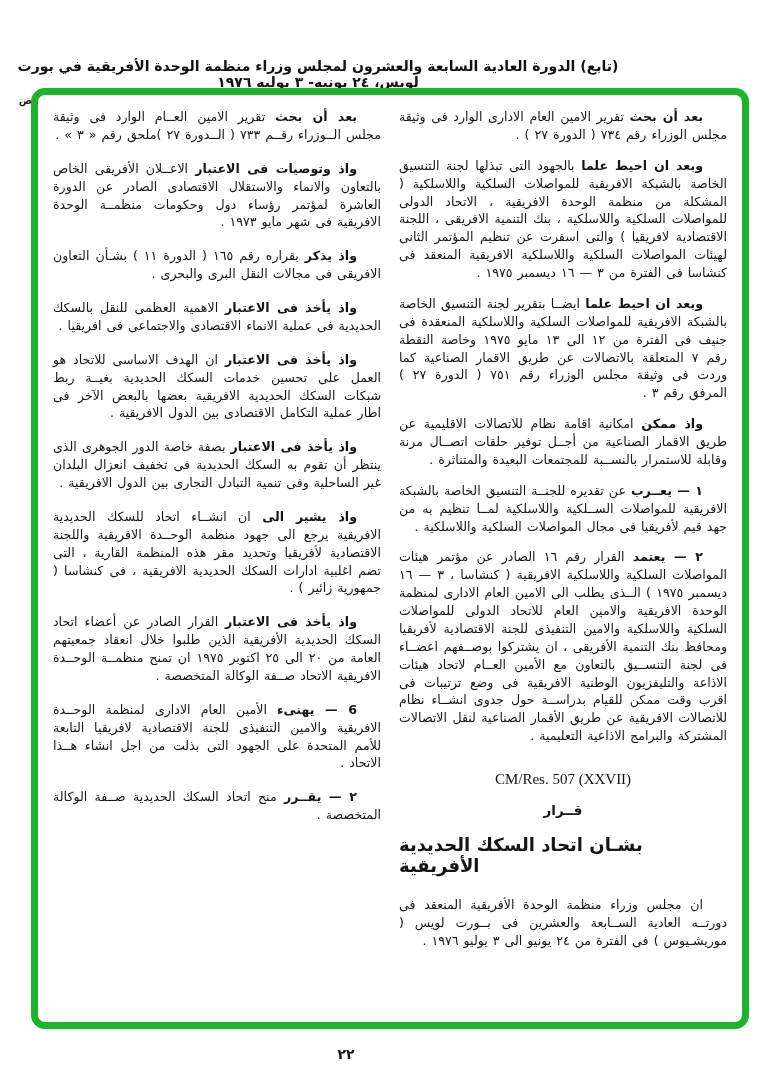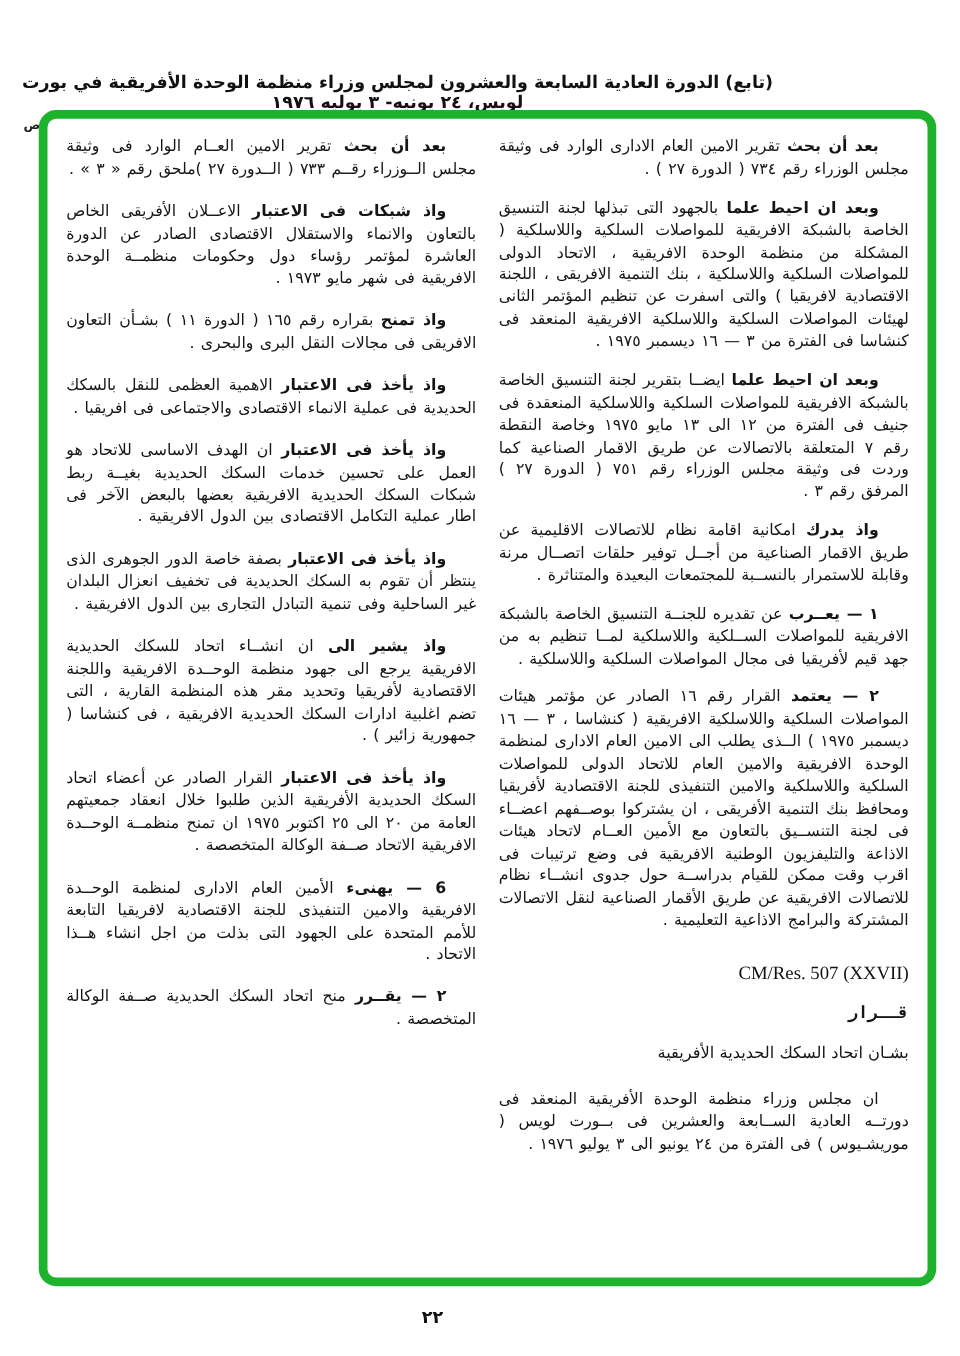--- a/index.html
+++ b/index.html
@@ -46,37 +46,36 @@
     line-height:1.42;
     text-align:justify;
     text-indent:24px;
     direction:rtl;
     word-spacing:1px;
   }
   .col-left .para{margin-bottom:16px;}
   .para b{font-weight:bold;}
   .cm-ref{
     direction:ltr;
-    text-align:right;
+    text-align:center;
     font-family:"Liberation Serif","DejaVu Serif",serif;
     font-size:15px;
     margin:26px 0 14px 0;
     color:#111;
   }
   .res-title{
-    text-align:right;
+    text-align:center;
     font-weight:bold;
     font-size:13.5px;
     margin:0 0 16px 0;
-    font-family:Liberation Mono, monospace;
   }
   .res-subject{
-    text-align:right;
-    font-weight:normal;
-    font-size:13px;
+    text-align:left;
+    font-weight:bold;
+    font-size:18px;
     margin:0 0 20px 0;
   }
   .page-number{
     position:absolute;
     left:0;width:692px;
     top:1046px;
     text-align:center;
     font-weight:bold;
     font-size:14px;
     color:#111;
@@ -100,21 +99,21 @@
       </p>
       <p class="para">
         <b>وبعد ان احيط علما</b>
         <span>بالجهود التى تبذلها لجنة التنسيق الخاصة بالشبكة الافريقية للمواصلات السلكية واللاسلكية ( المشكلة من منظمة الوحدة الافريقية ، الاتحاد الدولى للمواصلات السلكية واللاسلكية ، بنك التنمية الافريقى ، اللجنة الاقتصادية لافريقيا ) والتى اسفرت عن تنظيم المؤتمر الثانى لهيئات المواصلات السلكية واللاسلكية الافريقية المنعقد فى كنشاسا فى الفترة من ٣ — ١٦ ديسمبر ١٩٧٥ .</span>
       </p>
       <p class="para">
         <b>وبعد ان احيط علما</b>
         <span>ايضــا بتقرير لجنة التنسيق الخاصة بالشبكة الافريقية للمواصلات السلكية واللاسلكية المنعقدة فى جنيف فى الفترة من ١٢ الى ١٣ مايو ١٩٧٥ وخاصة النقطة رقم ٧ المتعلقة بالاتصالات عن طريق الاقمار الصناعية كما وردت فى وثيقة مجلس الوزراء رقم ٧٥١ ( الدورة ٢٧ ) المرفق رقم ٣ .</span>
       </p>
       <p class="para">
-        <b>واذ يدرك</b>
+        <b>واذ ممكن</b>
         <span>امكانية اقامة نظام للاتصالات الاقليمية عن طريق الاقمار الصناعية من أجــل توفير حلقات اتصــال مرنة وقابلة للاستمرار بالنســبة للمجتمعات البعيدة والمتناثرة .</span>
       </p>
       <p class="para">
         <b>١ — يعــرب</b>
         <span>عن تقديره للجنــة التنسيق الخاصة بالشبكة الافريقية للمواصلات الســلكية واللاسلكية لمــا تنظيم به من جهد قيم لأفريقيا فى مجال المواصلات السلكية واللاسلكية .</span>
       </p>
       <p class="para">
         <b>٢ — يعتمد</b>
         <span>القرار رقم ١٦ الصادر عن مؤتمر هيئات المواصلات السلكية واللاسلكية الافريقية ( كنشاسا ، ٣ — ١٦ ديسمبر ١٩٧٥ ) الــذى يطلب الى الامين العام الادارى لمنظمة الوحدة الافريقية والامين العام للاتحاد الدولى للمواصلات السلكية واللاسلكية والامين التنفيذى للجنة الاقتصادية لأفريقيا ومحافظ بنك التنمية الأفريقى ، ان يشتركوا بوصــفهم اعضــاء فى لجنة التنســيق بالتعاون مع الأمين العــام لاتحاد هيئات الاذاعة والتليفزيون الوطنية الافريقية فى وضع ترتيبات فى اقرب وقت ممكن للقيام بدراســة حول جدوى انشــاء نظام للاتصالات الافريقية عن طريق الأقمار الصناعية لنقل الاتصالات المشتركة والبرامج الاذاعية التعليمية .</span>
       </p>
@@ -124,25 +123,25 @@
       <div class="res-subject">بشـان اتحاد السكك الحديدية الأفريقية</div>
       <p class="para">ان مجلس وزراء منظمة الوحدة الأفريقية المنعقد فى دورتــه العادية الســابعة والعشرين فى بــورت لويس ( موريشـيوس ) فى الفترة من ٢٤ يونيو الى ٣ يوليو ١٩٧٦ .</p>
     </div>
 
     <div class="col col-left">
       <p class="para">
         <b>بعد أن بحث</b>
         <span>تقرير الامين العــام الوارد فى وثيقة مجلس الــوزراء رقــم ٧٣٣ ( الــدورة ٢٧ )ملحق رقم « ٣ » .</span>
       </p>
       <p class="para">
-        <b>واذ شبكات فى الاعتبار</b>
+        <b>واذ وتوصيات فى الاعتبار</b>
         <span>الاعــلان الأفريقى الخاص بالتعاون والانماء والاستقلال الاقتصادى الصادر عن الدورة العاشرة لمؤتمر رؤساء دول وحكومات منظمــة الوحدة الافريقية فى شهر مايو ١٩٧٣ .</span>
       </p>
       <p class="para">
-        <b>واذ تمنح</b>
+        <b>واذ يذكر</b>
         <span>بقراره رقم ١٦٥ ( الدورة ١١ ) بشـأن التعاون الافريقى فى مجالات النقل البرى والبحرى .</span>
       </p>
       <p class="para">
         <b>واذ يأخذ فى الاعتبار</b>
         <span>الاهمية العظمى للنقل بالسكك الحديدية فى عملية الانماء الاقتصادى والاجتماعى فى افريقيا .</span>
       </p>
       <p class="para">
         <b>واذ يأخذ فى الاعتبار</b>
         <span>ان الهدف الاساسى للاتحاد هو العمل على تحسين خدمات السكك الحديدية بغيــة ربط شبكات السكك الحديدية الافريقية بعضها بالبعض الآخر فى اطار عملية التكامل الاقتصادى بين الدول الافريقية .</span>
       </p>

